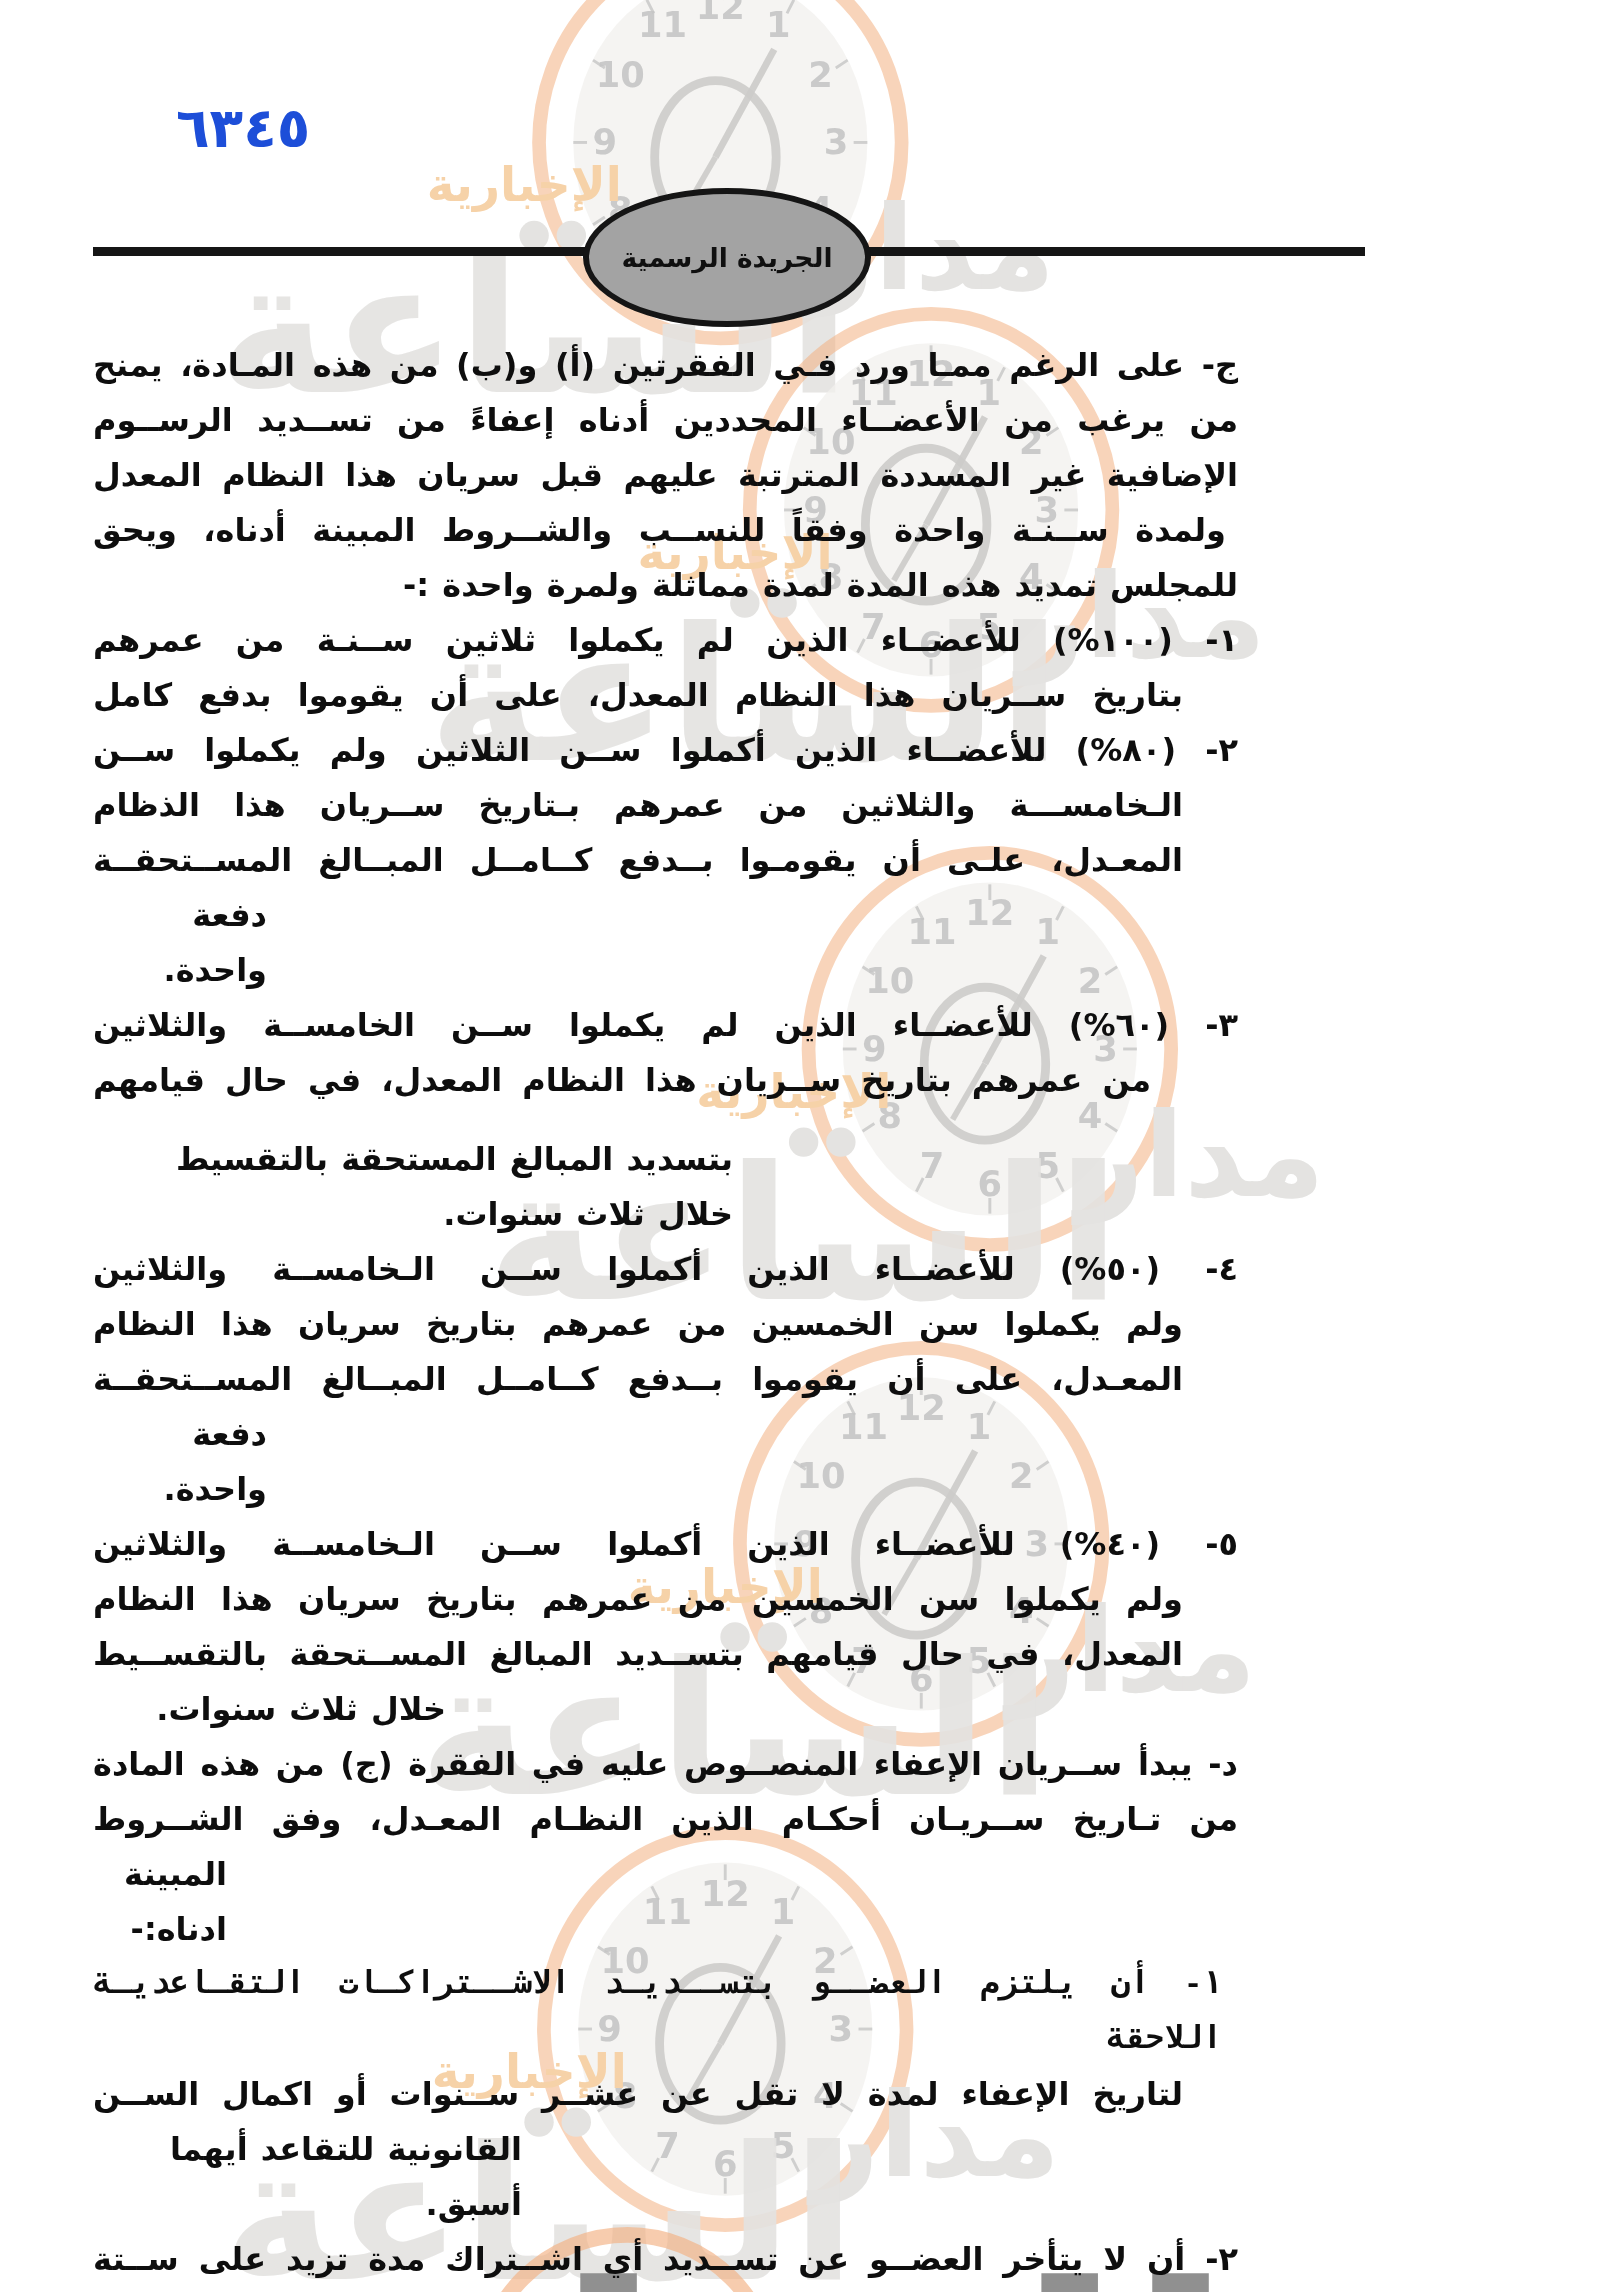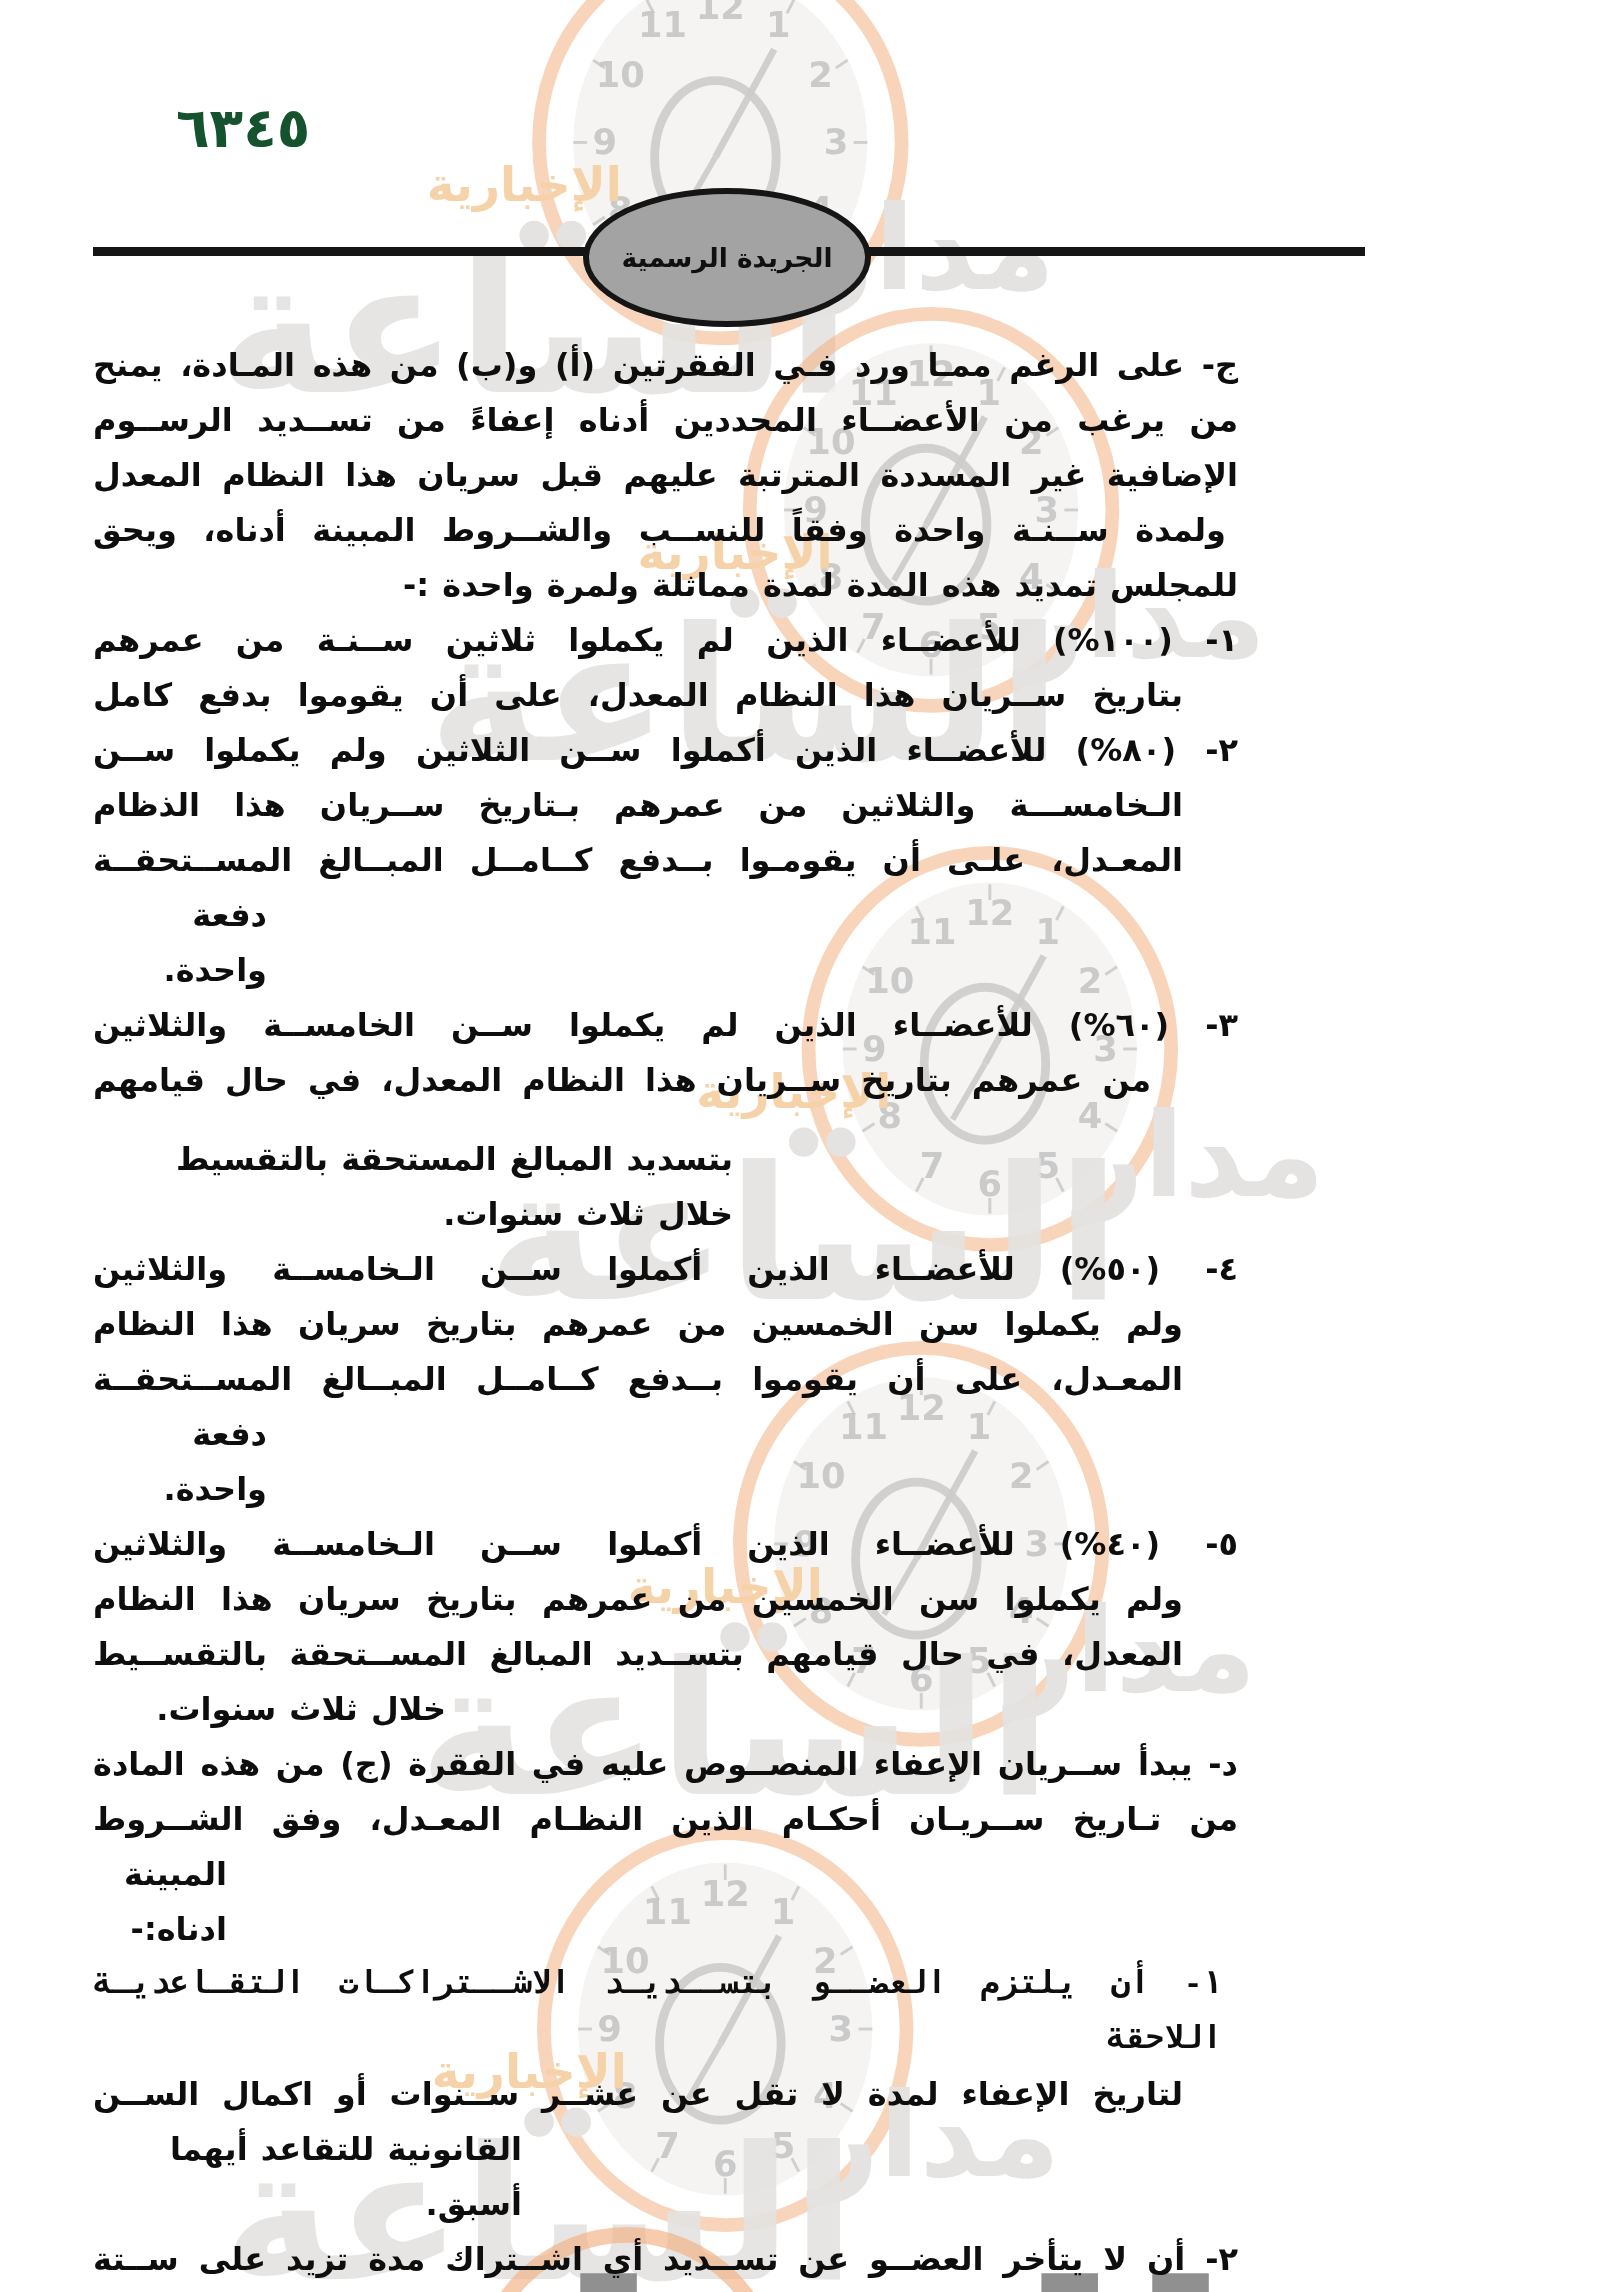--- a/index.html
+++ b/index.html
@@ -1,20 +1,20 @@
 <!DOCTYPE html>
 <html lang="ar"><head>
 <meta charset="utf-8">
 <style>
   html,body{margin:0;padding:0;background:#777;}
   .page{position:relative;width:1621px;height:2293px;background:#ffffff;overflow:hidden;
         font-family:"DejaVu Sans",sans-serif;}
   .wm-svg{position:absolute;left:0;top:0;z-index:0;}
   .pagenum{position:absolute;left:176px;top:96px;z-index:2;font-size:55px;font-weight:bold;
-           color:#14532d;letter-spacing:3.9px;text-align:right;}
+           color:#1d4ed8;letter-spacing:3.9px;text-align:right;}
   .rule{position:absolute;left:93px;top:247px;width:1272px;height:8.8px;background:#151515;z-index:1;}
   .banner{position:absolute;left:583px;top:188px;width:276px;height:127px;background:#a3a3a3;
           border:6.9px solid #151515;border-radius:50%;z-index:2;display:flex;align-items:center;
           justify-content:center;}
   .banner span{font-size:26.5px;font-weight:bold;color:#101010;direction:rtl;}
   .doc{position:absolute;left:93px;top:338px;width:1145px;z-index:1;direction:rtl;
        font-weight:bold;font-size:32px;color:#0e0e0e;}
   .para{margin:0;padding:0;}
   .line{line-height:55px;min-height:55px;text-align:right;word-spacing:2px;}
   .line.j{text-align:justify;text-align-last:justify;text-justify:inter-word;}

